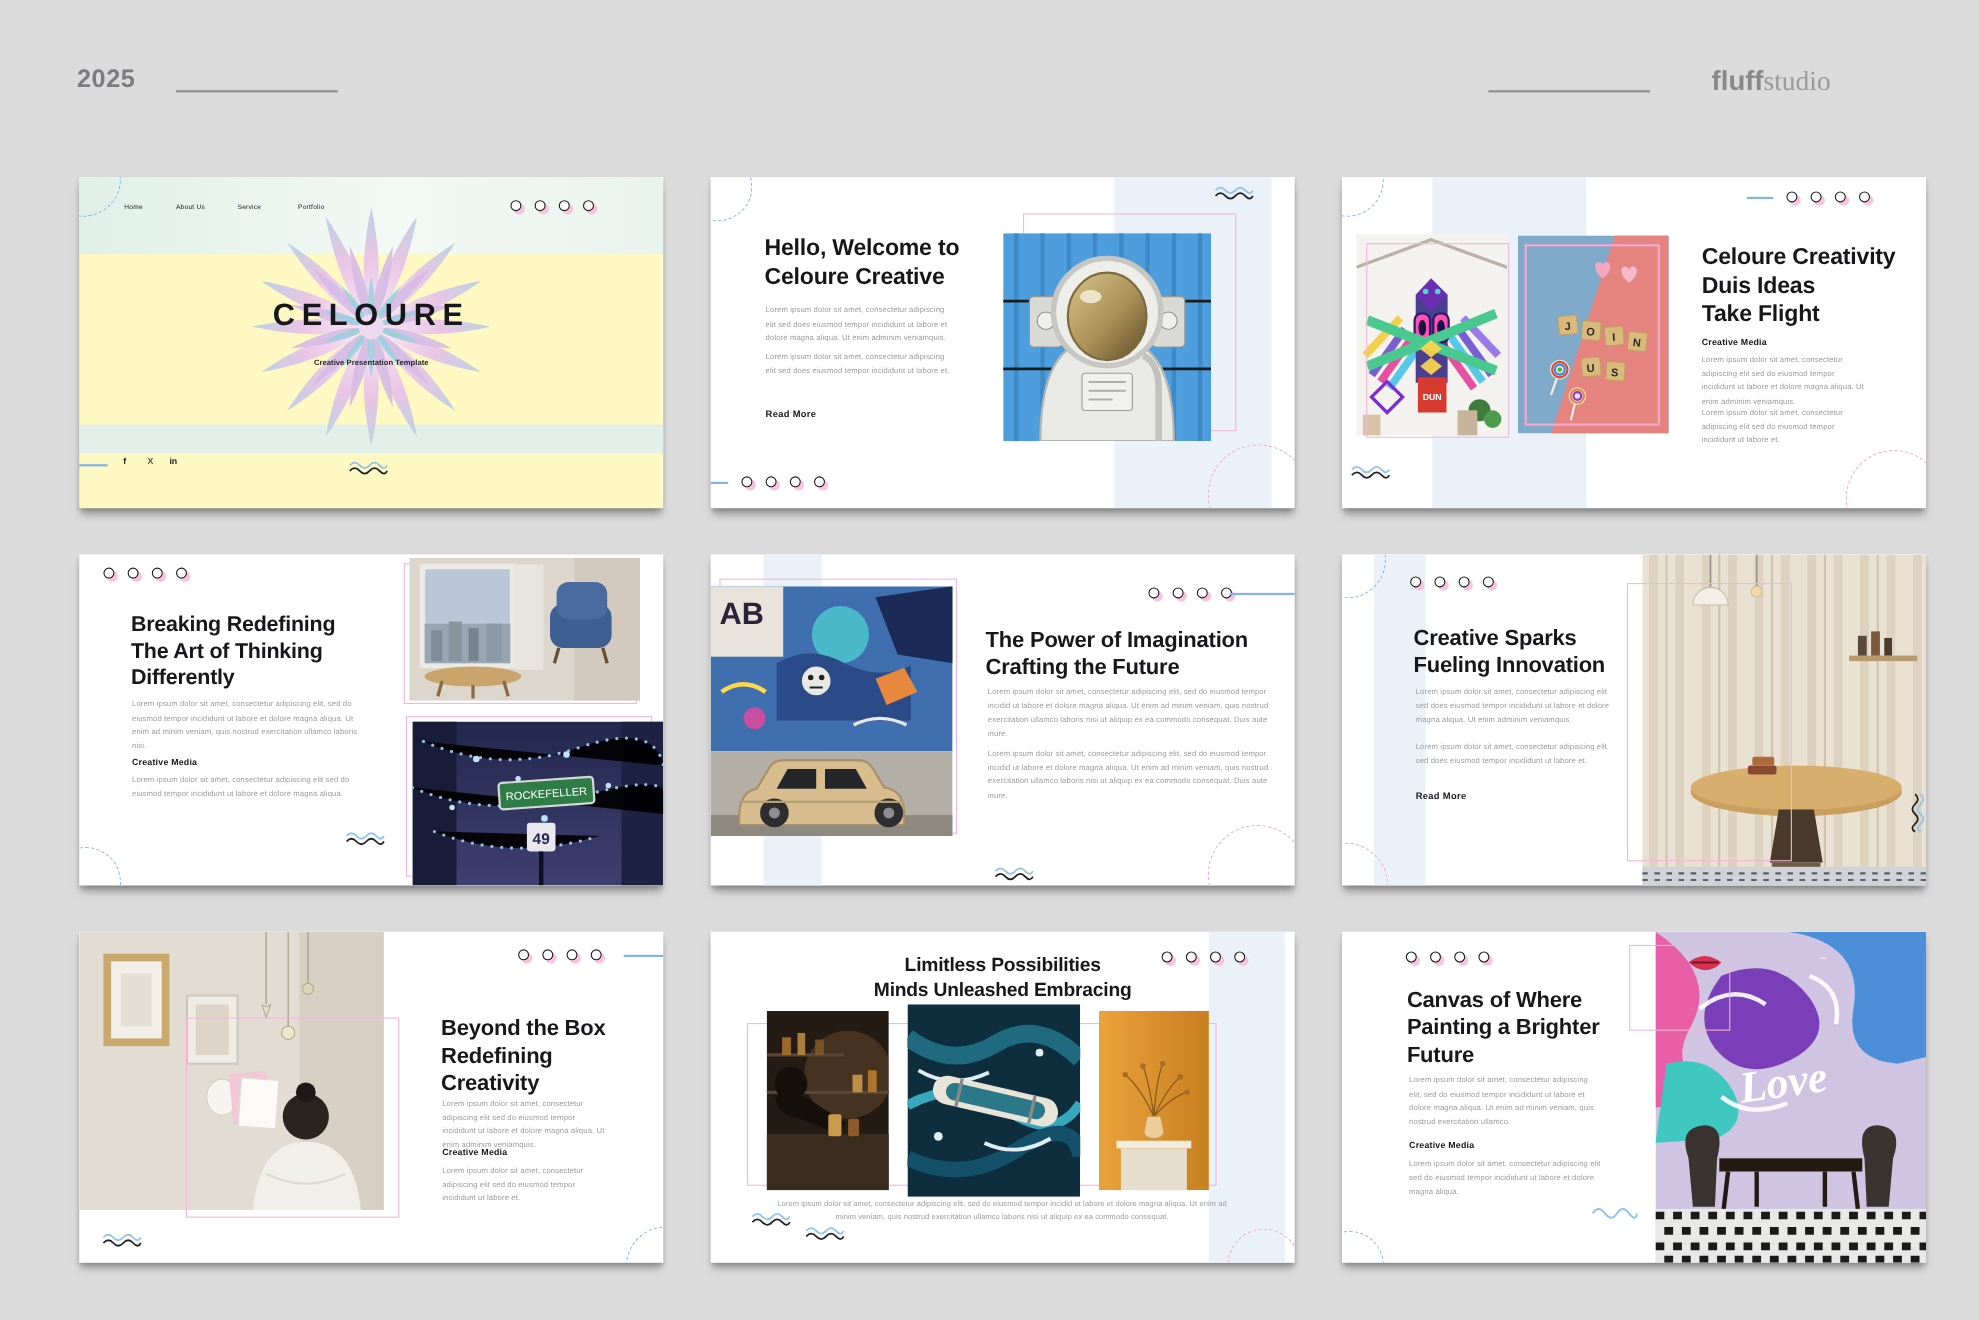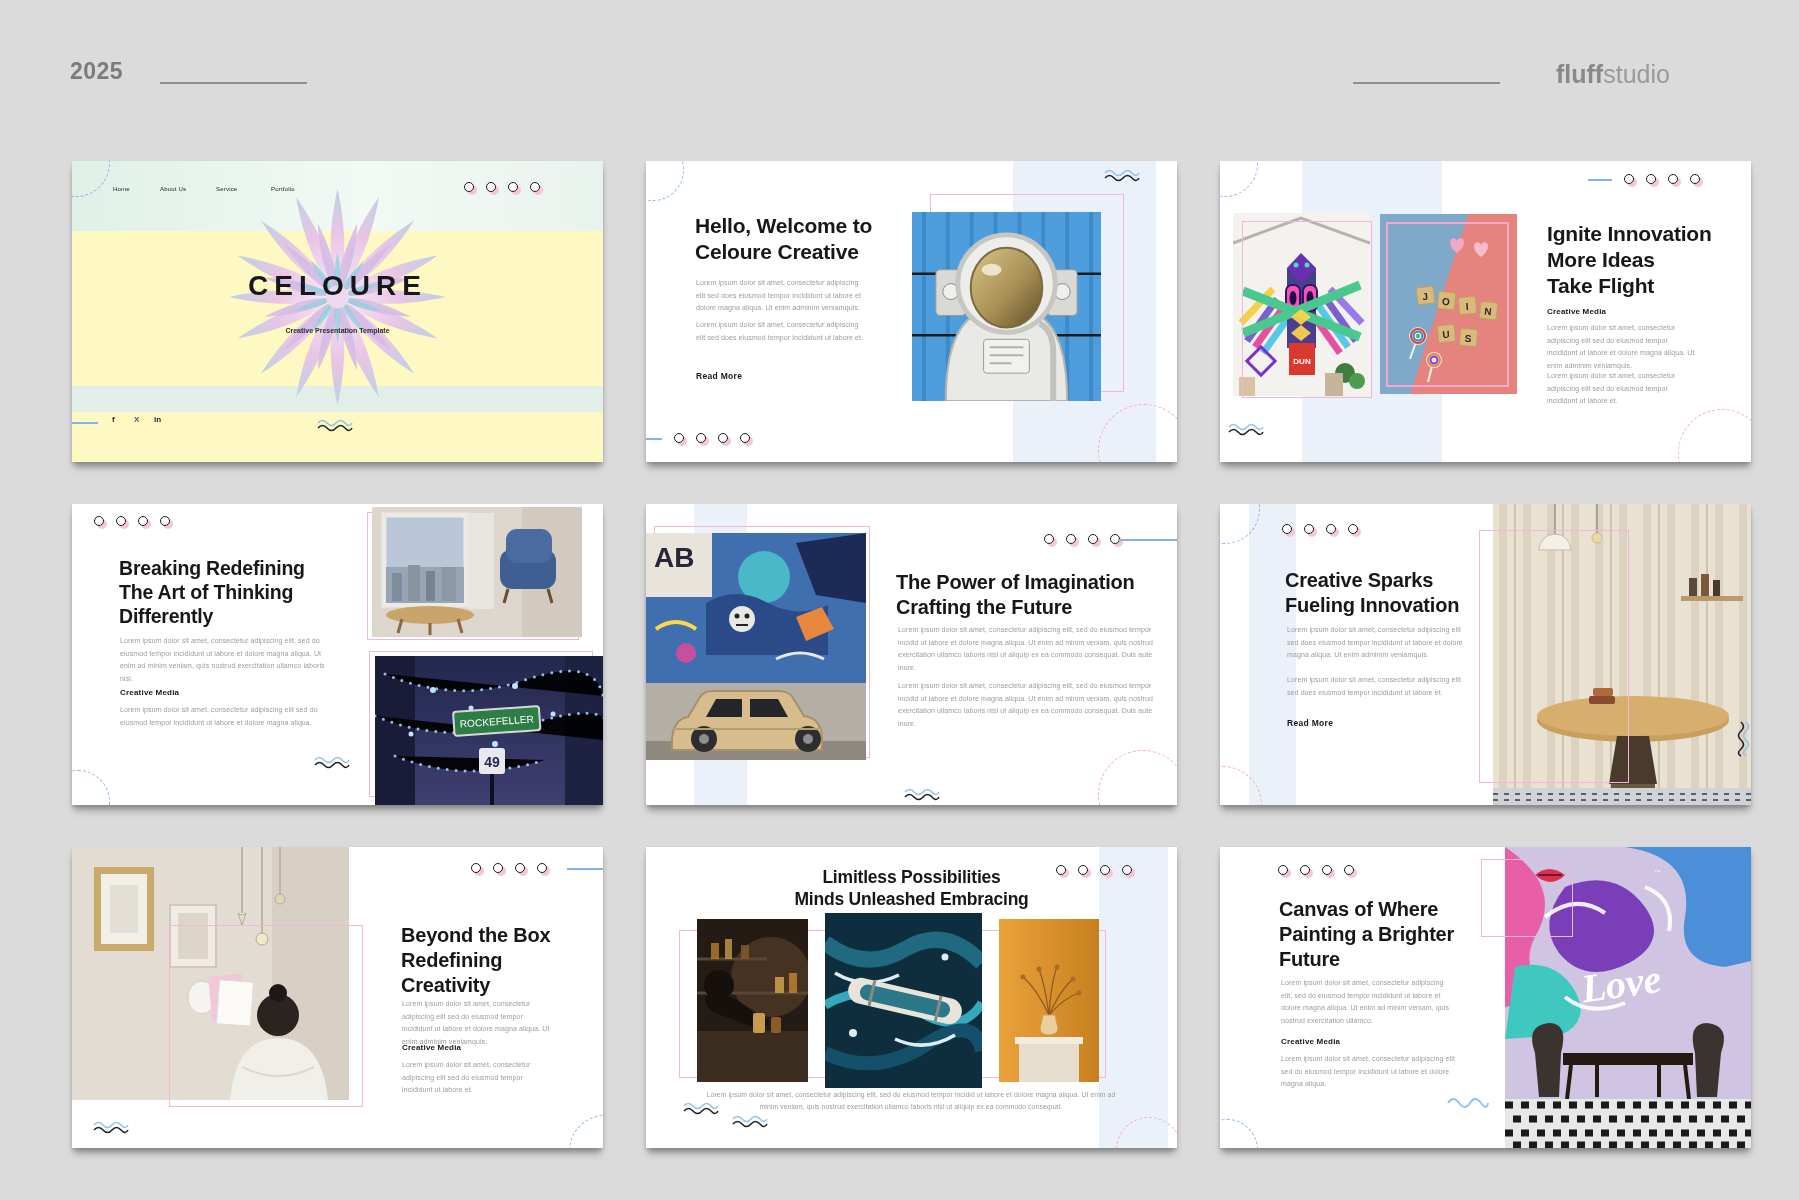--- a/index.html
+++ b/index.html
@@ -26,21 +26,21 @@
   .soc{font-size:8px;font-weight:700;color:#222;cursor:pointer;}
   svg{display:block;}
 </style>
 </head>
 <body>
 
 <div class="hdr" style="left:70px;top:58px;font-size:23px;font-weight:700;letter-spacing:.5px;">2025</div>
 <div class="abs" style="left:160px;top:82px;width:147px;height:1.5px;background:#8f8f8f;"></div>
 <div class="abs" style="left:1353px;top:82px;width:147px;height:1.5px;background:#8f8f8f;"></div>
 <div class="hdr" style="left:1556px;top:60px;font-size:25px;">
-  <span style="font-weight:700;color:#88888a;">fluff</span><span style="color:#9a9a9c;">studio</span>
+  <span style="font-weight:700;color:#88888a;">fluff</span><span style="color:#9a9a9c;font-family:Liberation Serif, serif;">studio</span>
 </div>
 
 <div class="deck">
 
 <div class="slide" style="background:#fef9c3;">
   <div class="abs" style="left:0;top:0;right:0;height:70px;background:linear-gradient(90deg,#dff0e7,#f3f9f5 55%,#e9f3ee);"></div>
   <div class="abs" style="left:0;top:225px;right:0;height:26px;background:#e2efe8;"></div>
   <div class="abs dash" style="left:-30px;top:-32px;width:66px;height:66px;"></div>
 
   <div class="abs navlink" style="left:41px;top:25px;">Home</div>
@@ -261,22 +261,22 @@
       <circle cx="38" cy="122" r="4.5" fill="none" stroke="#3a8ad8" stroke-width="2"></circle>
       <circle cx="38" cy="122" r="2" fill="#48b048"></circle>
       <path d="M52 152 L48 168" stroke="#f4f0e8" stroke-width="2"></path>
       <circle cx="54" cy="146" r="8" fill="#e8e4da"></circle>
       <circle cx="54" cy="146" r="6" fill="none" stroke="#e8883e" stroke-width="2"></circle>
       <circle cx="54" cy="146" r="3.5" fill="none" stroke="#8a3ad8" stroke-width="2"></circle>
     </g>
   </svg>
 
   <div class="abs t" style="left:327px;top:60px;font-size:21px;">
-    <div>Ignite Innovation</div>
-    <div>More Ideas</div>
+    <div>Celoure Creativity</div>
+    <div>Duis Ideas</div>
     <div>Take Flight</div>
   </div>
   <div class="abs sub" style="left:327px;top:146px;">Creative Media</div>
   <div class="abs p" style="left:327px;top:161px;width:152px;">Lorem ipsum dolor sit amet, consectetur adipiscing elit sed do eiusmod tempor incididunt ut labore et dolore magna aliqua. Ut enim adminim veniamquis.</div>
   <div class="abs p" style="left:327px;top:209px;width:152px;">Lorem ipsum dolor sit amet, consectetur adipiscing elit sed do eiusmod tempor incididunt ut labore et.</div>
 
   <svg class="abs" style="left:8px;top:262px;" width="36" height="14" viewBox="0 0 36 14">
     <path d="M1 4 q4.5 -5 9 0 t9 0 t9 0 t7 0" stroke="#8ec3f0" fill="none" stroke-width="1.6"></path>
     <path d="M1 9 q4.5 -5 9 0 t9 0 t9 0 t7 0" stroke="#222" fill="none" stroke-width="1.6"></path>
   </svg>

